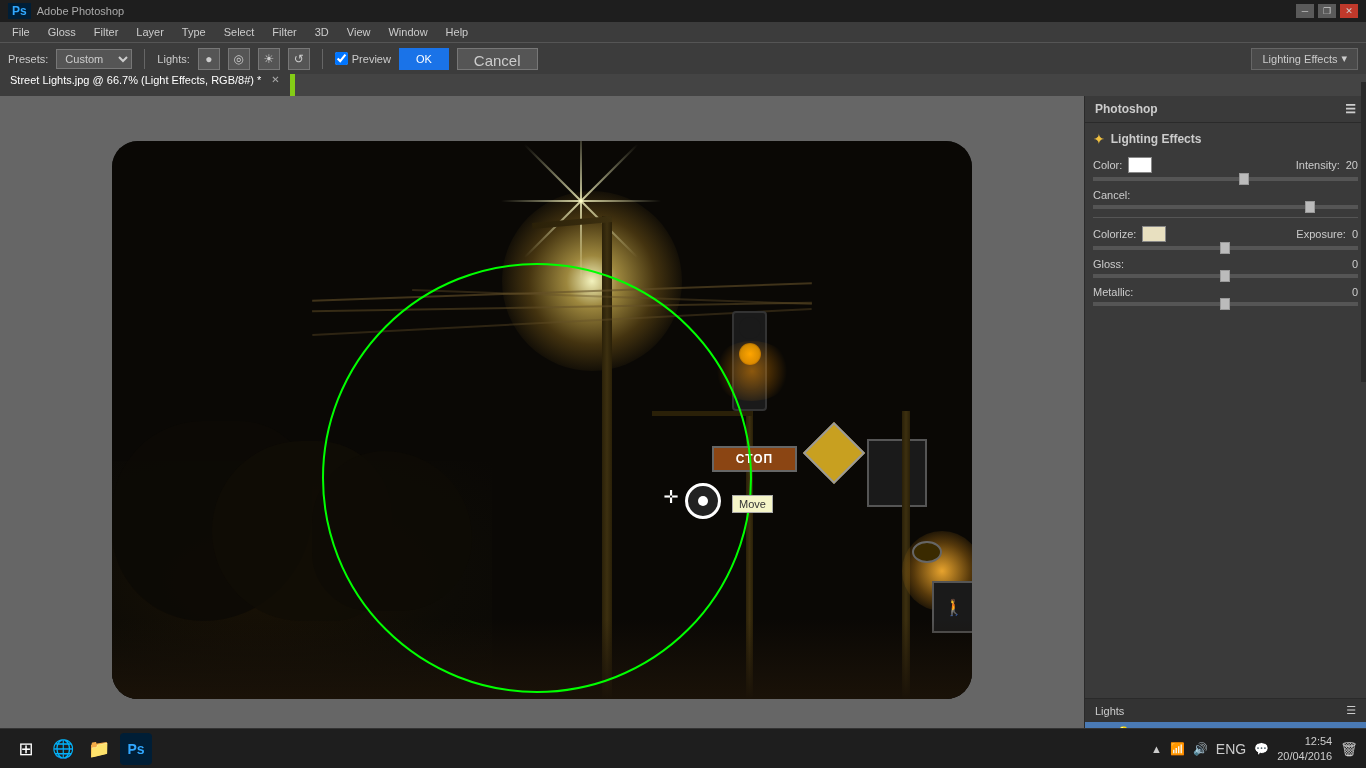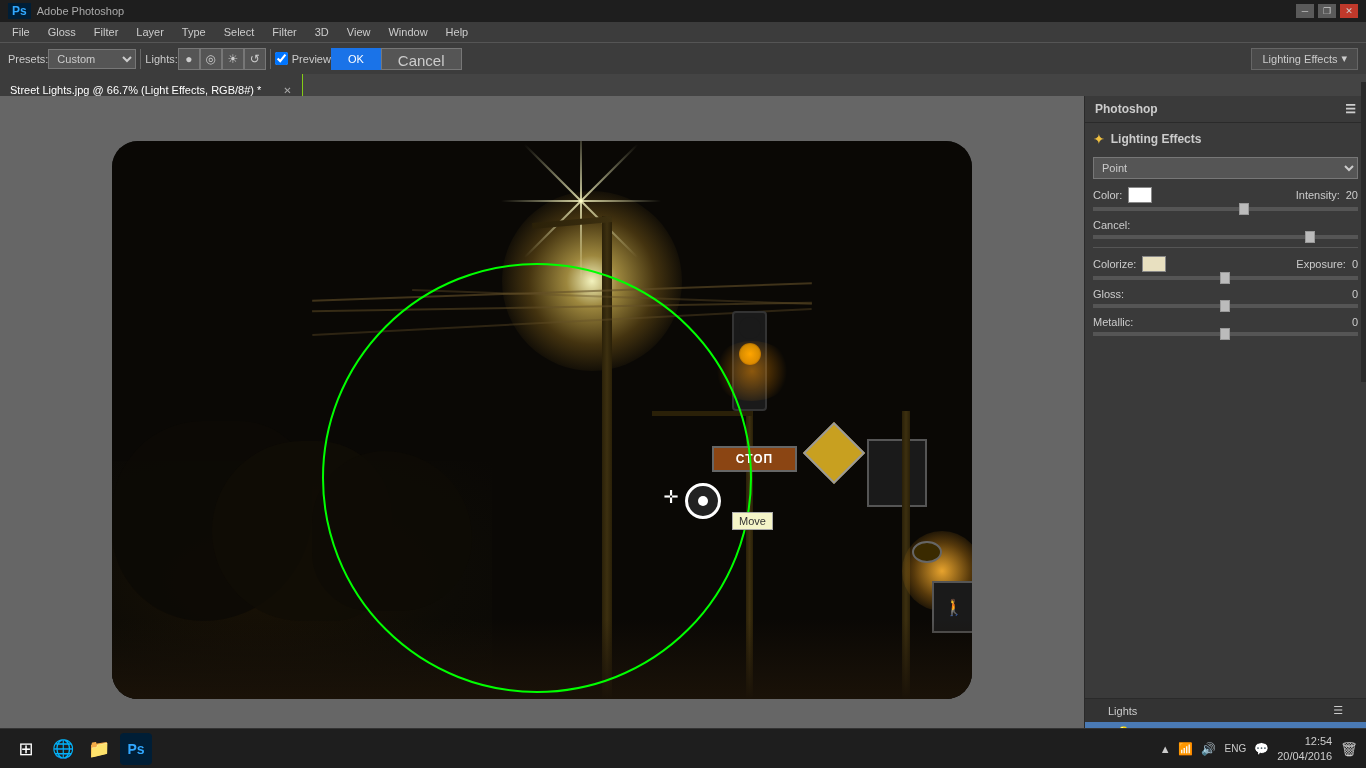--- a/index.html
+++ b/index.html
@@ -18,21 +18,21 @@
     
     #menubar {
       width: 100%; height: 20px; background: #3c3c3c;
       display: flex; align-items: center; padding: 0 4px; gap: 2px;
     }
     .menu-item { padding: 2px 8px; cursor: pointer; font-size: 11px; color: #ccc; }
 
     
     #toolbar {
       width: 100%; height: 32px; background: #3c3c3c; border-top: 1px solid #555;
-      display: flex; align-items: center; padding: 8px 8px; gap: 0;
+      display: flex; align-items: center; padding: 8px 8px; gap: 8px;
     }
     .toolbar-label { color: #ccc; font-size: 11px; }
     .toolbar-select {
       background: #555; border: 1px solid #777; color: #ccc;
       height: 20px; font-size: 11px; padding: 0 4px; cursor: pointer;
     }
     .toolbar-icon-btn {
       width: 22px; height: 22px; background: #555; border: 1px solid #777;
       color: #ccc; cursor: pointer; display: flex; align-items: center; justify-content: center;
       font-size: 12px;
@@ -52,22 +52,22 @@
       padding: 3px 10px; cursor: pointer; font-size: 11px; height: 22px;
       margin-left: auto; display: flex; align-items: center; gap: 4px;
     }
 
     
     #tabbar {
       width: 100%; height: 22px; background: #444;
       display: flex; align-items: center; padding: 0;
     }
     .tab {
-      height: 22px; padding: 0 10px; background: #555; border-right: 1px solid #84cc16;
-      display: flex; align-items: flex-end; gap: 22px; font-size: 11px; color: #ccc; cursor: pointer;
+      height: 22px; padding: 0 10px; background: #555; border-right: 5px solid #84cc16;
+      display: flex; align-items: flex-start; gap: 10px; font-size: 11px; color: #ccc; cursor: pointer;
     }
     .tab.active { background: #3c3c3c; color: #fff; }
     .tab-close { color: #aaa; font-size: 10px; cursor: pointer; }
 
     
     #main { display: flex; width: 100%; height: calc(768px - 22px - 20px - 32px - 22px - 24px); }
 
     
     #canvas-area {
       flex: 1; background: #666; overflow: hidden; position: relative;
@@ -139,21 +139,21 @@
       width: 100%; height: 4px; background: #555; position: relative; margin: 4px 0 8px 0;
     }
     .slider-thumb {
       width: 10px; height: 12px; background: #bbb; position: absolute; top: -4px;
       cursor: pointer; border: 1px solid #999;
     }
     .prop-divider { height: 1px; background: #555; margin: 4px 0 8px 0; }
 
     
     .lights-header {
-      background: #333; padding: 5px 23px; display: flex; align-items: center;
+      background: #333; padding: 5px 10px; display: flex; align-items: center;
       justify-content: space-between; border-top: 1px solid #2a2a2a;
     }
     .lights-list { background: #2a2a2a; }
     .light-item {
       display: flex; align-items: center; gap: 6px; padding: 4px 10px;
       background: #4a7ab5; cursor: pointer;
     }
     .light-item.selected { background: #4a7ab5; }
     .light-eye { color: #ccc; font-size: 12px; }
     .light-bulb { color: #f5c842; font-size: 12px; }
@@ -239,21 +239,21 @@
   <span class="menu-item">Select</span>
   <span class="menu-item">Filter</span>
   <span class="menu-item">3D</span>
   <span class="menu-item">View</span>
   <span class="menu-item">Window</span>
   <span class="menu-item">Help</span>
 </div>
 
 <div id="toolbar">
   <span class="toolbar-label">Presets:</span>
-  <select class="toolbar-select" style="width:88px;">
+  <select class="toolbar-select" style="width:76px;">
     <option>Custom</option>
     <option>Default</option>
     <option>Flashlight</option>
     <option>Flood Light</option>
     <option>Parallel Directional</option>
     <option>RGB Lights</option>
     <option>Soft Directional</option>
     <option>Soft Omni</option>
     <option>Soft Spotlight</option>
     <option>Three Down</option>
@@ -345,48 +345,41 @@
       <div style="position:absolute;left:0;bottom:0;width:100%;height:80px;background:linear-gradient(to top,#1a1208,transparent);"></div>
 
       <div class="green-circle" style="left:210px;top:122px;width:430px;height:430px;"></div>
 
       <div class="center-handle" style="position:absolute;left:573px;top:342px;">
         <div class="center-handle-inner"></div>
       </div>
 
       <div style="position:absolute;left:548px;top:345px;width:22px;height:22px;display:flex;align-items:center;justify-content:center;color:#fff;font-size:18px;">✛</div>
 
-      <div class="move-tooltip" style="left:620px;top:371px;">
+      <div class="move-tooltip" style="left:620px;top:354px;">
         <span>Move</span>
       </div>
 
     </div>
   </div>
 
   <div id="right-panel">
 
     <div class="panel-header">
       <span>Photoshop</span>
       <span style="margin-left:auto;cursor:pointer;">☰</span>
     </div>
 
     <div class="properties-content">
 
       <div style="display:flex;align-items:center;gap:6px;margin-bottom:10px;">
         <span style="color:#f0c040;font-size:14px;">✦</span>
         <span style="font-size:12px;font-weight:bold;color:#ccc;">Lighting Effects</span>
       </div>
 
-      <div class="prop-row">
-        <select>
-          <option>Point</option>
-          <option>Spot</option>
-          <option>Infinite</option>
-        </select>
-      </div>
 
       <div class="prop-label-row">
         <div style="display:flex;align-items:center;gap:6px;">
           <span>Color:</span>
           <div class="color-swatch"></div>
         </div>
         <div style="display:flex;align-items:center;gap:6px;">
           <span>Intensity:</span>
           <span>20</span>
         </div>
@@ -471,21 +464,21 @@
   <div class="taskbar-icon">
     <span style="font-size:18px;">📁</span>
   </div>
   <div class="taskbar-icon" style="background:#001e36;border-radius:4px;">
     <span style="color:#31a8ff;font-weight:bold;font-size:14px;">Ps</span>
   </div>
   <div class="taskbar-right" style="margin-left:auto;display:flex;align-items:center;gap:8px;">
     <span style="color:#ccc;font-size:11px;">▲</span>
     <span style="font-size:12px;">📶</span>
     <span style="font-size:12px;">🔊</span>
-    <span style="font-size:10px;color:#ccc;">ENG</span>
+    <span style="font-size:14px;color:#ccc;">ENG</span>
     <span style="font-size:12px;">💬</span>
     <div class="taskbar-time">
       <div style="color:#ccc;font-size:11px;line-height:1.3;">12:54</div>
       <div style="color:#ccc;font-size:11px;line-height:1.3;">20/04/2016</div>
     </div>
     <span style="color:#ccc;font-size:14px;">🗑</span>
   </div>
 </div>
 
 </body></html>

